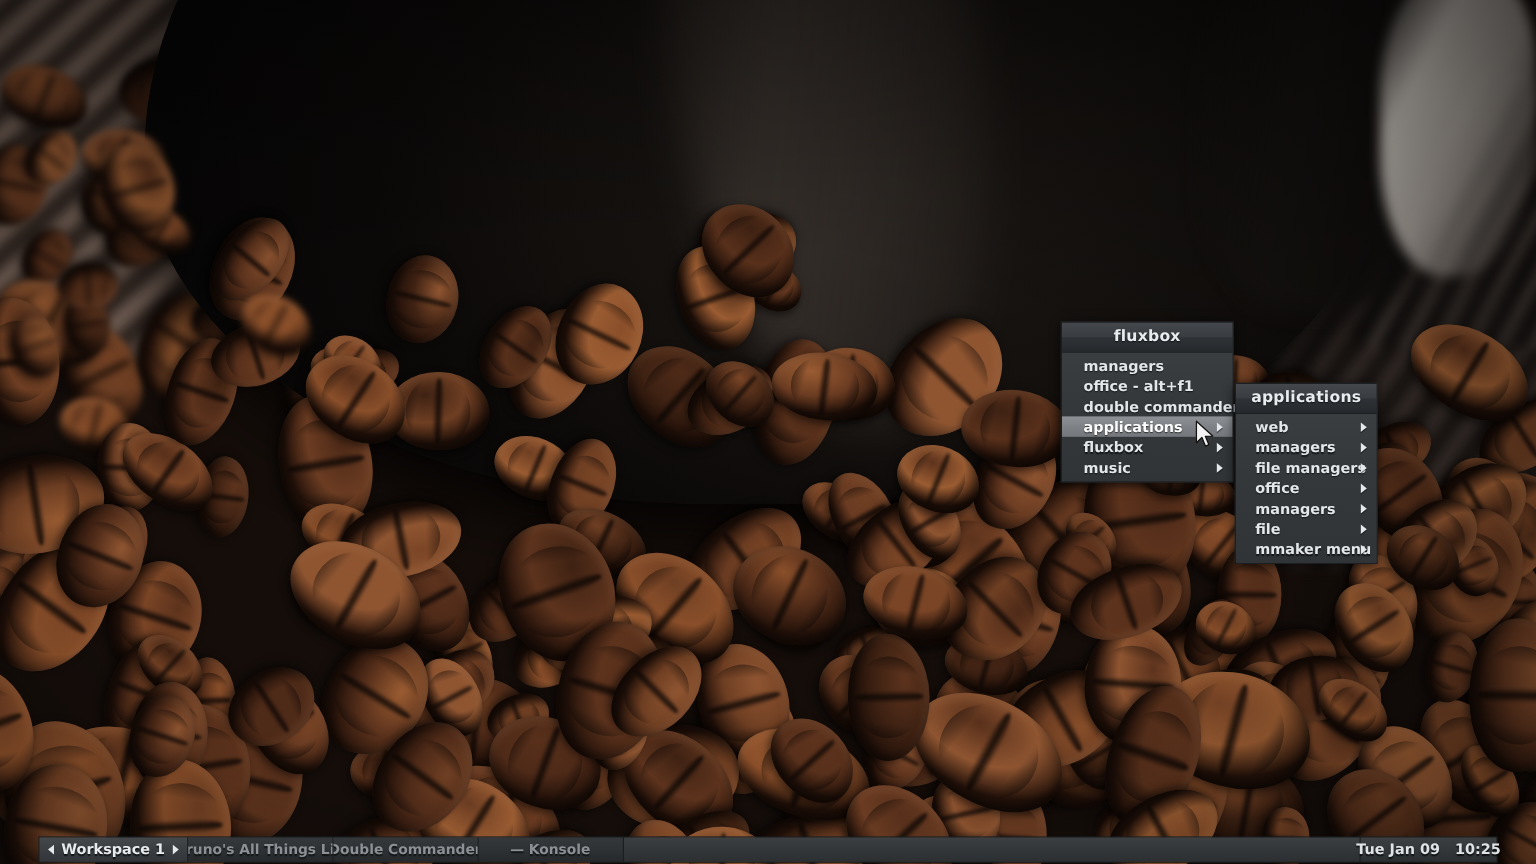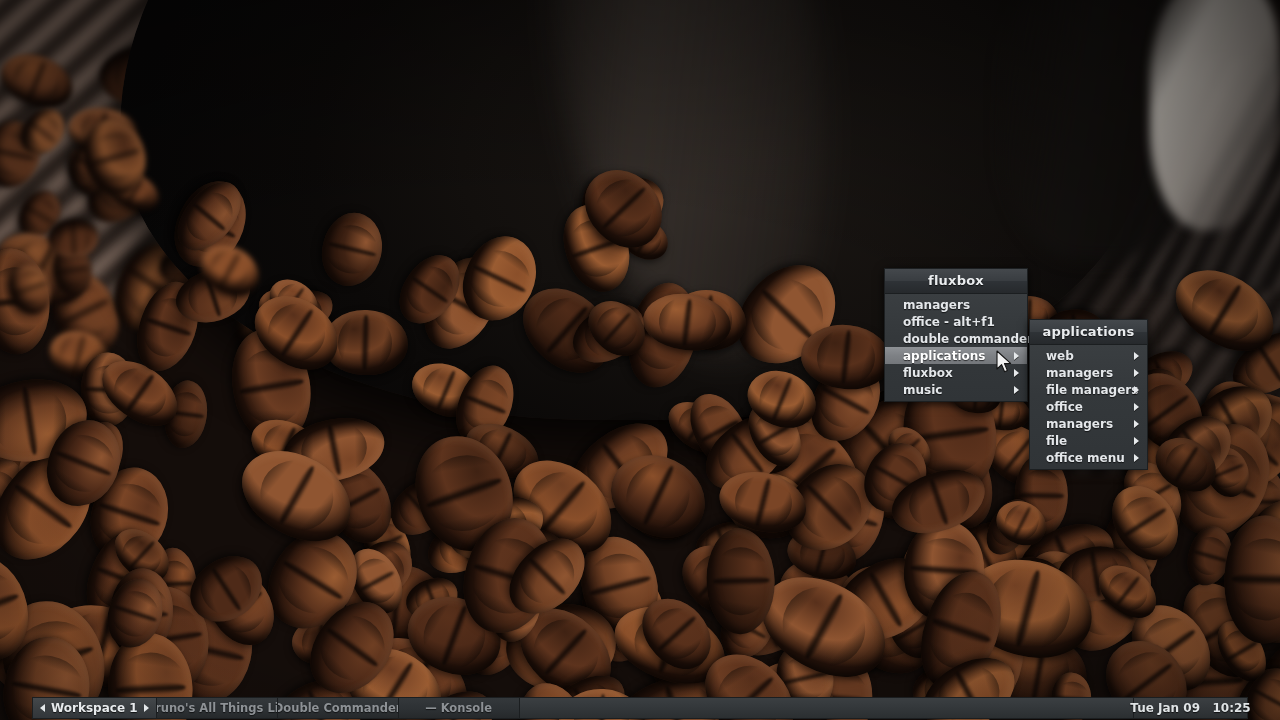--- a/index.html
+++ b/index.html
@@ -1022,21 +1022,21 @@
         </div>
         <div class="menu-item">
           <span>managers</span>
           <span class="arrow"></span>
         </div>
         <div class="menu-item">
           <span>file</span>
           <span class="arrow"></span>
         </div>
         <div class="menu-item">
-          <span>office menu</span>
+          <span>mmaker menu</span>
           <span class="arrow"></span>
         </div>
       </div>
   </div>
 
   <svg class="cursor" viewBox="0 0 18 26">
     <path d="M1 1 L1 19 L5.6 14.6 L8.6 21.8 L11.4 20.6 L8.5 13.6 L14.6 13.4 Z" fill="#f2f2f2" stroke="#141414" stroke-width="1.1" stroke-linejoin="round"></path>
   </svg>
 
   <div id="taskbar">

